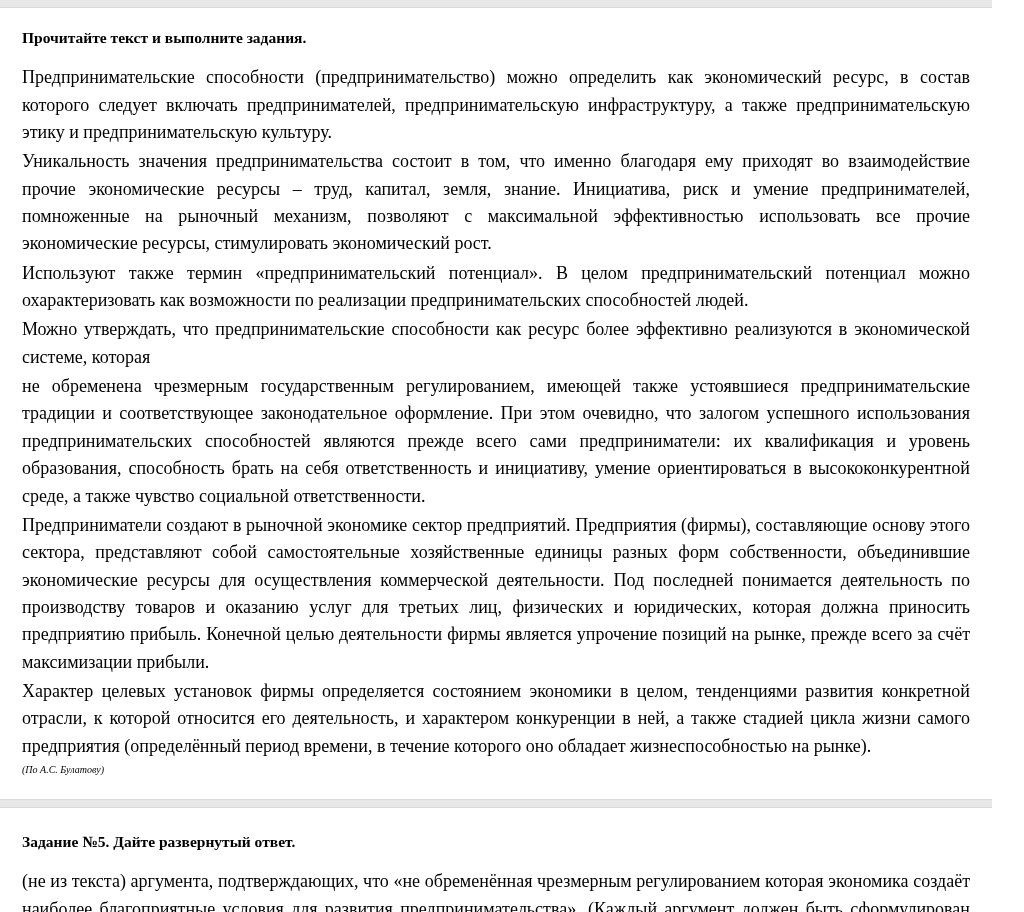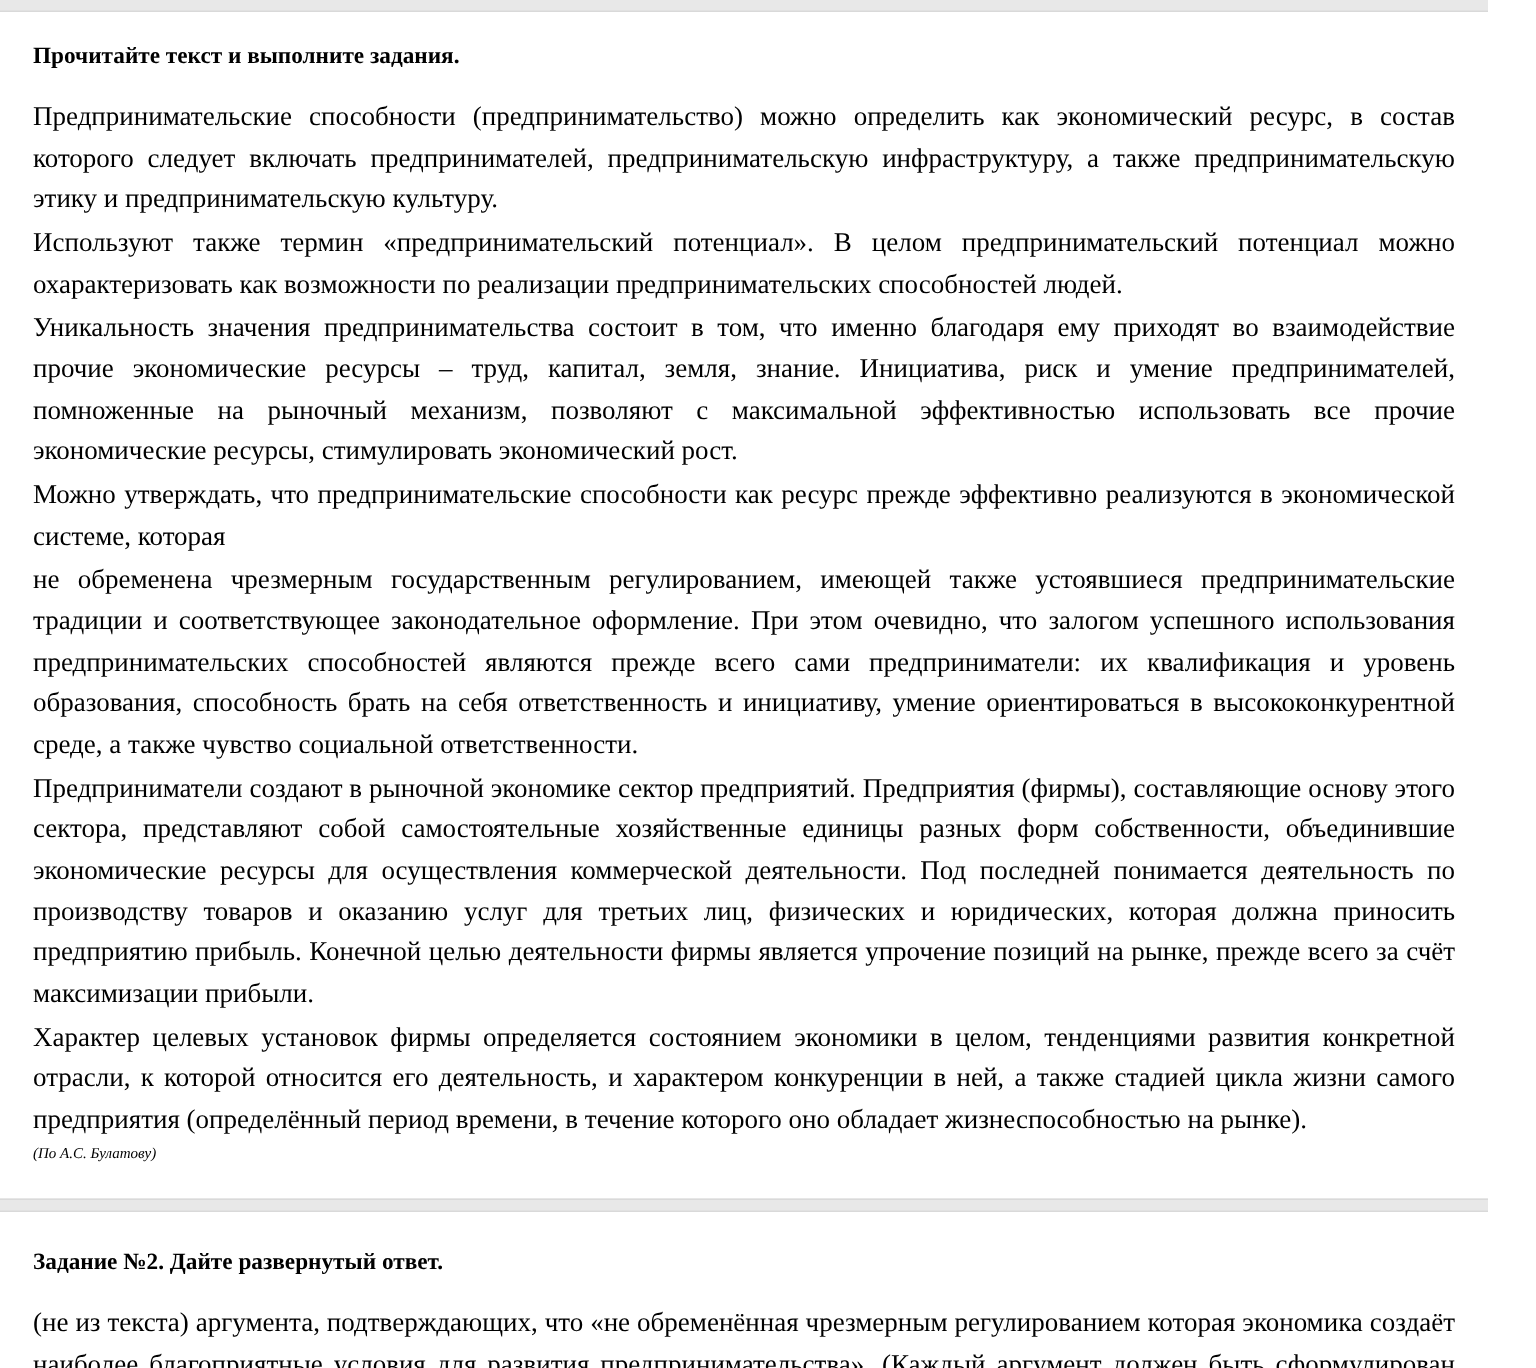--- a/index.html
+++ b/index.html
@@ -73,36 +73,36 @@
 
 <div class="page">
 
   <div class="top-rule"></div>
 
   <div class="section">
 
     <div class="heading">Прочитайте текст и выполните задания.</div>
 
     <p class="para">Предпринимательские способности (предпринимательство) можно определить как экономический ресурс, в состав которого следует включать предпринимателей, предпринимательскую инфраструктуру, а также предпринимательскую этику и предпринимательскую культуру.</p>
+    <p class="para">Уникальность значения предпринимательства состоит в том, что именно благодаря ему приходят во взаимодействие прочие экономические ресурсы – труд, капитал, земля, знание. Инициатива, риск и умение предпринимателей, помноженные на рыночный механизм, позволяют с максимальной эффективностью использовать все прочие экономические ресурсы, стимулировать экономический рост.</p>
     <p class="para">Используют также термин «предпринимательский потенциал». В целом предпринимательский потенциал можно охарактеризовать как возможности по реализации предпринимательских способностей людей.</p>
-    <p class="para">Уникальность значения предпринимательства состоит в том, что именно благодаря ему приходят во взаимодействие прочие экономические ресурсы – труд, капитал, земля, знание. Инициатива, риск и умение предпринимателей, помноженные на рыночный механизм, позволяют с максимальной эффективностью использовать все прочие экономические ресурсы, стимулировать экономический рост.</p>
-    <p class="para">Можно утверждать, что предпринимательские способности как ресурс прежде эффективно реализуются в экономической системе, которая</p>
+    <p class="para">Можно утверждать, что предпринимательские способности как ресурс более эффективно реализуются в экономической системе, которая</p>
     <p class="para">не обременена чрезмерным государственным регулированием, имеющей также устоявшиеся предпринимательские традиции и соответствующее законодательное оформление. При этом очевидно, что залогом успешного использования предпринимательских способностей являются прежде всего сами предприниматели: их квалификация и уровень образования, способность брать на себя ответственность и инициативу, умение ориентироваться в высококонкурентной среде, а также чувство социальной ответственности.</p>
     <p class="para">Предприниматели создают в рыночной экономике сектор предприятий. Предприятия (фирмы), составляющие основу этого сектора, представляют собой самостоятельные хозяйственные единицы разных форм собственности, объединившие экономические ресурсы для осуществления коммерческой деятельности. Под последней понимается деятельность по производству товаров и оказанию услуг для третьих лиц, физических и юридических, которая должна приносить предприятию прибыль. Конечной целью деятельности фирмы является упрочение позиций на рынке, прежде всего за счёт максимизации прибыли.</p>
     <p class="para">Характер целевых установок фирмы определяется состоянием экономики в целом, тенденциями развития конкретной отрасли, к которой относится его деятельность, и характером конкуренции в ней, а также стадией цикла жизни самого предприятия (определённый период времени, в течение которого оно обладает жизнеспособностью на рынке).</p>
 
     <div class="attribution">(По А.С. Булатову)</div>
 
   </div>
 
   <div class="divider"></div>
 
   <div class="section task-block">
 
-    <div class="heading">Задание №2. Дайте развернутый ответ.</div>
+    <div class="heading">Задание №5. Дайте развернутый ответ.</div>
 
     <p class="para">(не из текста) аргумента, подтверждающих, что «не обременённая чрезмерным регулированием которая экономика создаёт наиболее благоприятные условия для развития предпринимательства». (Каждый аргумент должен быть сформулирован как распространённое предложение.)</p>
 
   </div>
 
   <div class="spacer-bottom"></div>
 
 </div>
 
 </body></html>

